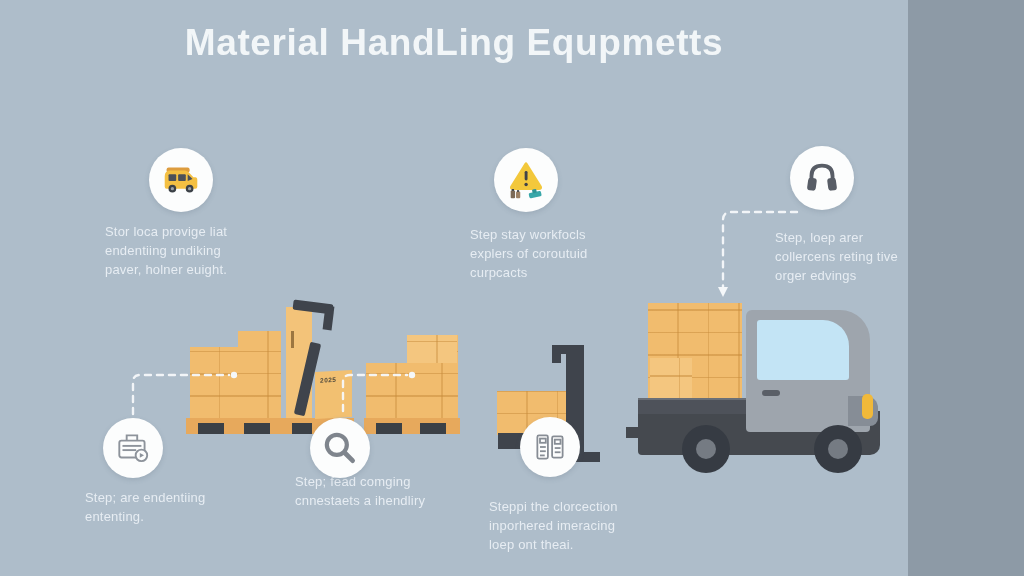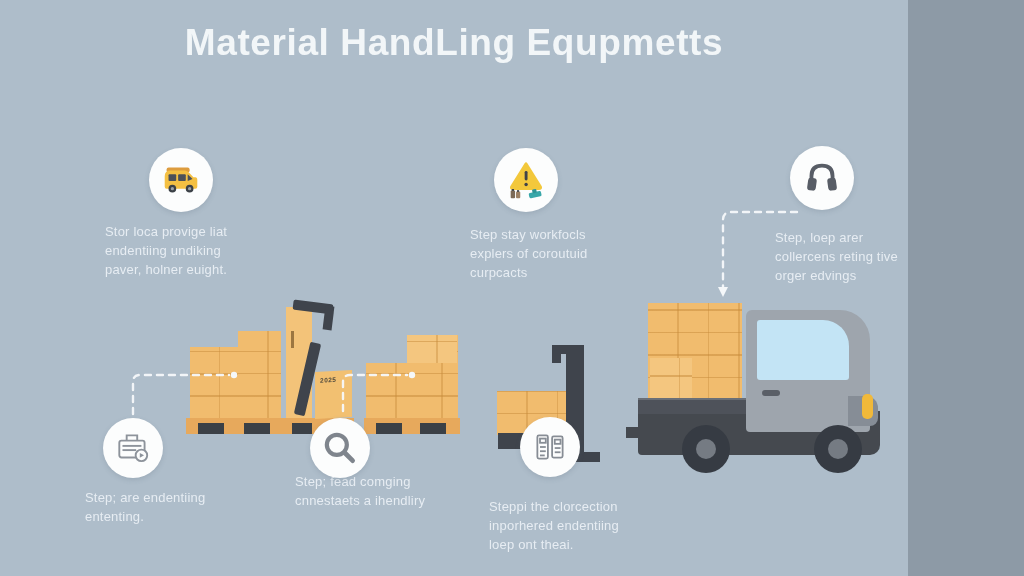--- a/index.html
+++ b/index.html
@@ -228,17 +228,17 @@
   <div class="step-text" style="left:85px;top:488px;width:170px;">
     <div>Step; are endentiing</div>
     <div>ententing.</div>
   </div>
   <div class="step-text" style="left:295px;top:472px;width:175px;">
     <div>Step; fead comging</div>
     <div>cnnestaets a ihendliry</div>
   </div>
   <div class="step-text" style="left:489px;top:487px;width:180px;margin-top:10px;">
     <div>Steppi the clorcection</div>
-    <div>inporhered endentiing</div>
+    <div>inporhered imeracing</div>
     <div>loep ont theai.</div>
   </div>
 
 </div>
 
 </body></html>

